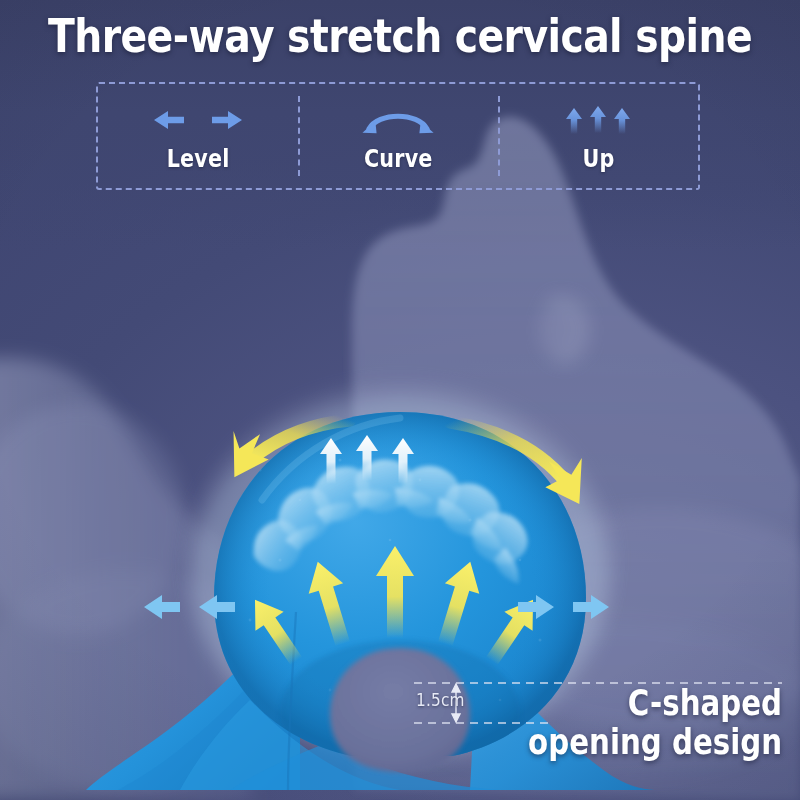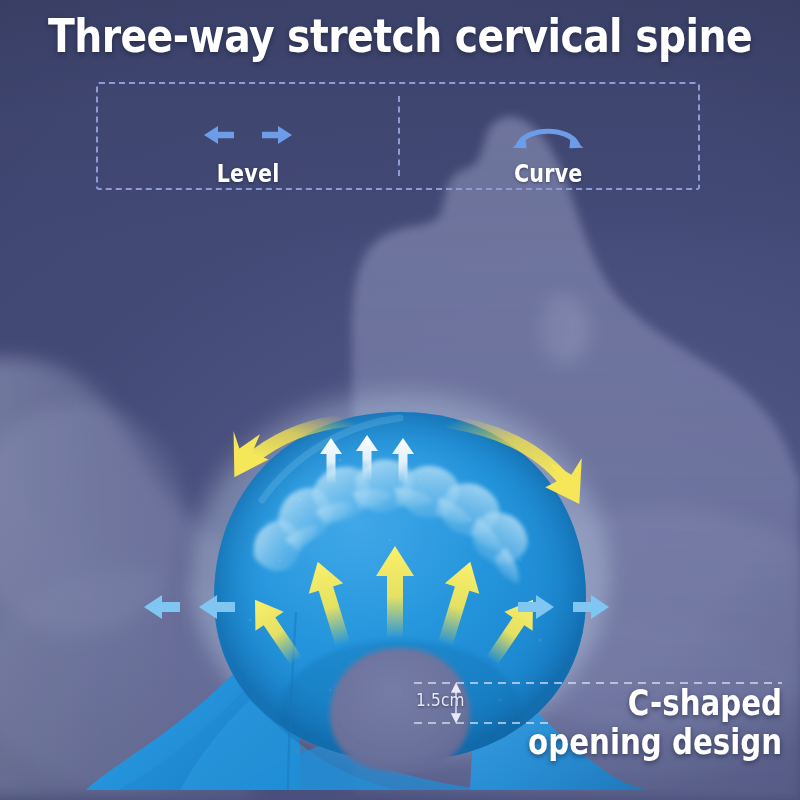--- a/index.html
+++ b/index.html
@@ -51,21 +51,21 @@
     left:96px;top:82px;width:604px;height:108px;
     border:2px dashed #8e9bd6;
     border-radius:3px;
     display:flex;
     box-sizing:border-box;
   }
   .feature-cell{
     flex:1;
     position:relative;
     display:flex;flex-direction:column;
-    align-items:center;justify-content:flex-end;
+    align-items:center;justify-content:center;
     gap:4px;
   }
   .feature-cell + .feature-cell:before{
     content:"";
     position:absolute;left:0;top:12px;bottom:12px;
     border-left:2px dashed #8e9bd6;
   }
   .feature-icon{height:40px;display:flex;align-items:center;justify-content:center;}
   .feature-label{
     color:#ffffff;
@@ -460,20 +460,45 @@
           </g>
           <g fill="#6d9ce8">
             <path d="M10 29 L24 19 L24 31 Z" transform="rotate(-6 17 25)"></path>
             <path d="M82 29 L68 19 L68 31 Z" transform="rotate(6 75 25)"></path>
           </g>
         </svg>
       </span>
       <span class="feature-label">Curve</span>
     </div>
 
+    <div class="feature-cell">
+      <span class="feature-icon">
+        <svg width="74" height="32" viewBox="0 0 74 32">
+          <defs>
+            <linearGradient id="upG" x1="0" y1="1" x2="0" y2="0">
+              <stop offset="0" stop-color="#6d9ce8" stop-opacity="0"></stop>
+              <stop offset="55%" stop-color="#6d9ce8" stop-opacity=".9"></stop>
+              <stop offset="100%" stop-color="#7fa9ee" stop-opacity="1"></stop>
+            </linearGradient>
+          </defs>
+          <g fill="url(#upG)">
+            <g transform="translate(13,4)">
+              <path d="M0 0 L8 11 L3.2 11 L3.2 26 L-3.2 26 L-3.2 11 L-8 11 Z"></path>
+            </g>
+            <g transform="translate(37,2)">
+              <path d="M0 0 L8 11 L3.2 11 L3.2 27 L-3.2 27 L-3.2 11 L-8 11 Z"></path>
+            </g>
+            <g transform="translate(61,4)">
+              <path d="M0 0 L8 11 L3.2 11 L3.2 26 L-3.2 26 L-3.2 11 L-8 11 Z"></path>
+            </g>
+          </g>
+        </svg>
+      </span>
+      <span class="feature-label">Up</span>
+    </div>
 
   </div>
 
   <div class="caption">
     <div>C-shaped</div>
     <div>opening design</div>
   </div>
 
 </div>
 

